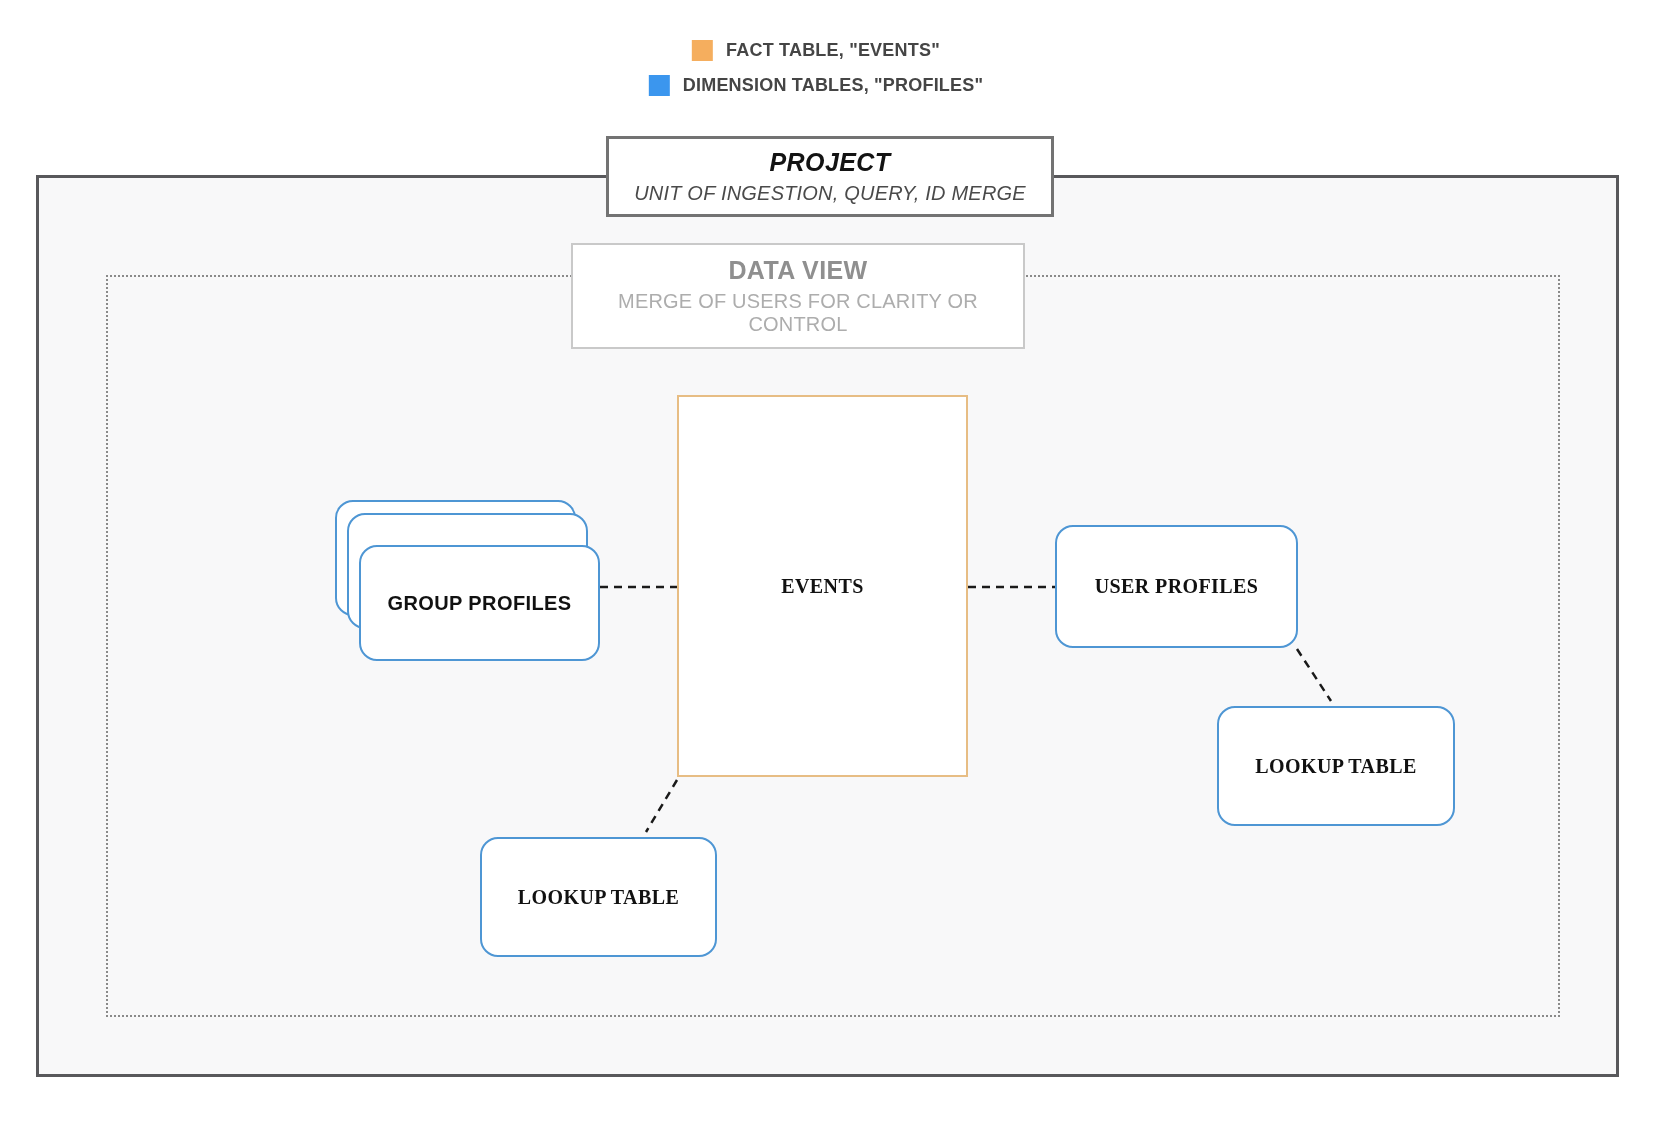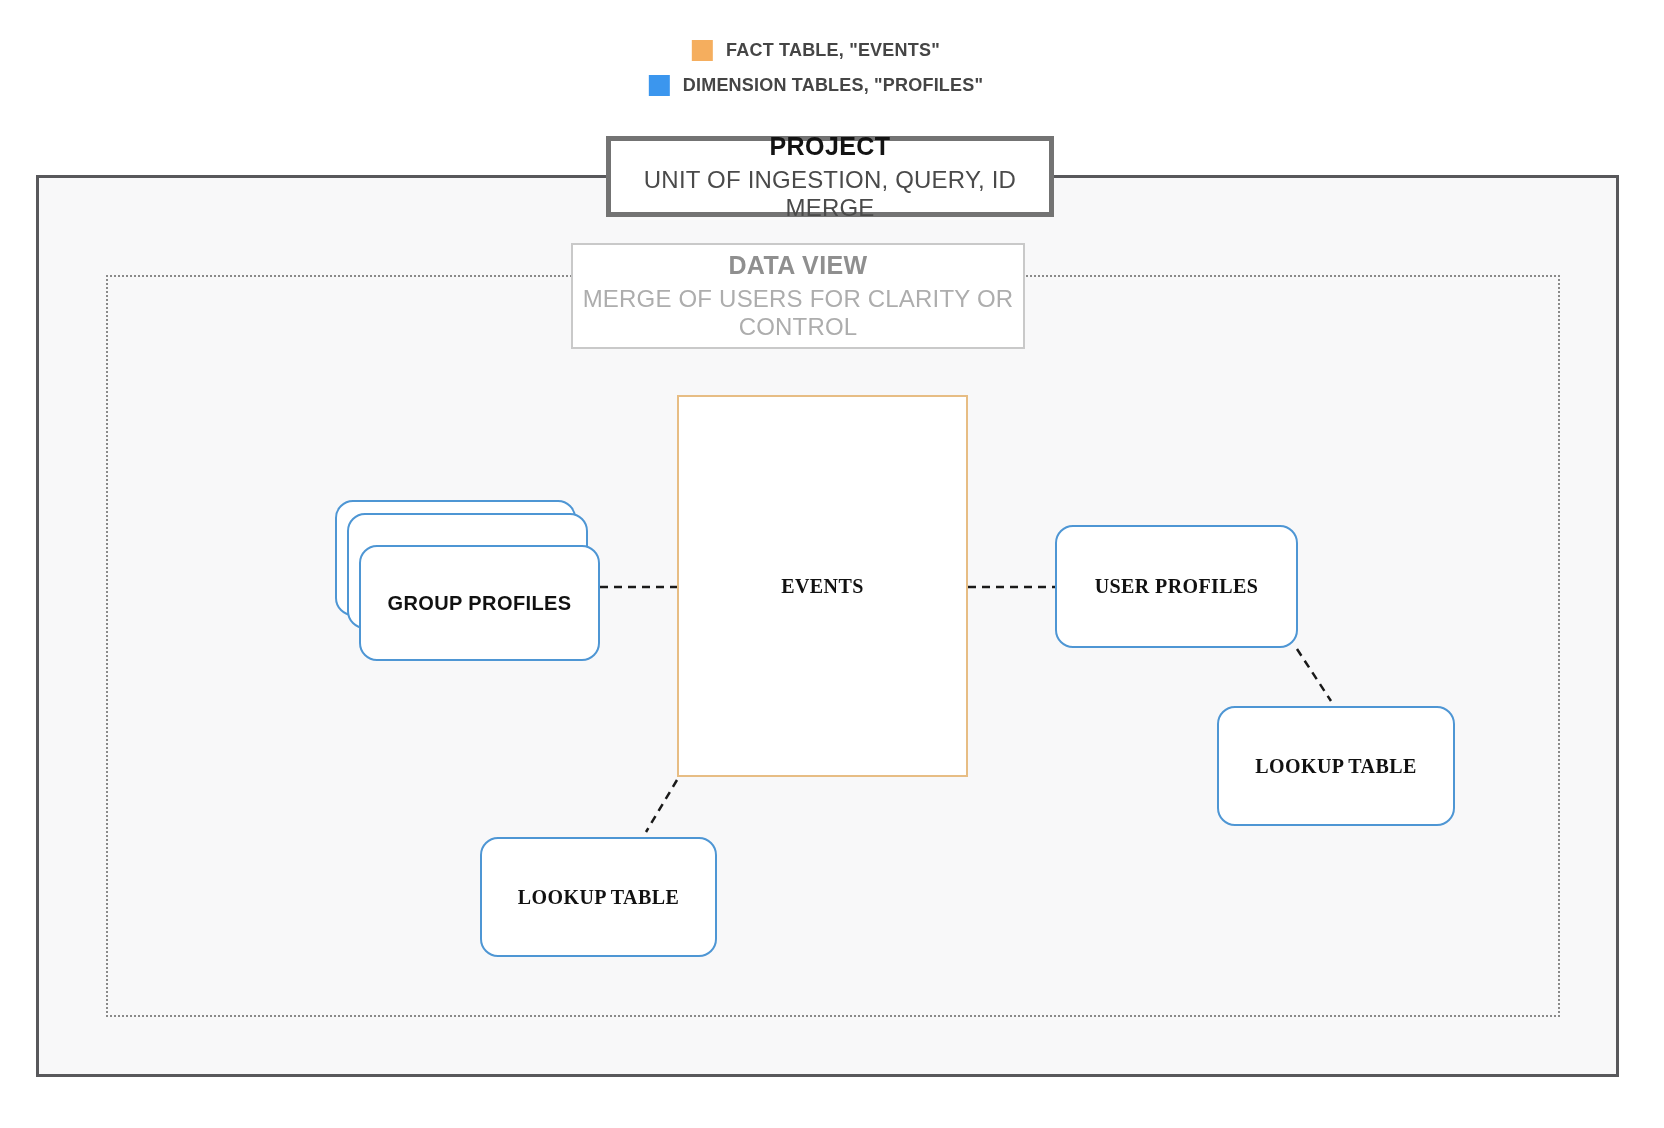--- a/index.html
+++ b/index.html
@@ -53,24 +53,24 @@
   }
 
   
   .title-box {
     position: absolute; background: #ffffff;
     display: flex; flex-direction: column;
     align-items: center; justify-content: center;
     text-align: center; gap: 5px;
     box-sizing: border-box; z-index: 4;
   }
-  .project-box { left: 606px; top: 136px; width: 448px; height: 81px; border: 5px solid #737373; }
+  .project-box { left: 606px; top: 136px; width: 448px; height: 81px; border: 3px solid #737373; font-style: italic; }
   .dataview-box { left: 571px; top: 243px; width: 454px; height: 106px; border: 2px solid #C9C9C9; }
   .title-main { font-size: 25px; font-weight: bold; color: #131313; letter-spacing: 0.4px; }
-  .title-sub  { font-size: 24px; color: #4A4A4A; letter-spacing: 0.2px; }
+  .title-sub  { font-size: 20px; color: #4A4A4A; letter-spacing: 0.2px; }
   .dataview-box .title-main { color: #8F8F8F; }
   .dataview-box .title-sub  { color: #ADADAD; }
 
   
   .node {
     position: absolute; background: #ffffff;
     display: flex; align-items: center; justify-content: center;
     box-sizing: border-box; z-index: 4; font-family: Liberation Serif, serif;
   }
   .node-label {

